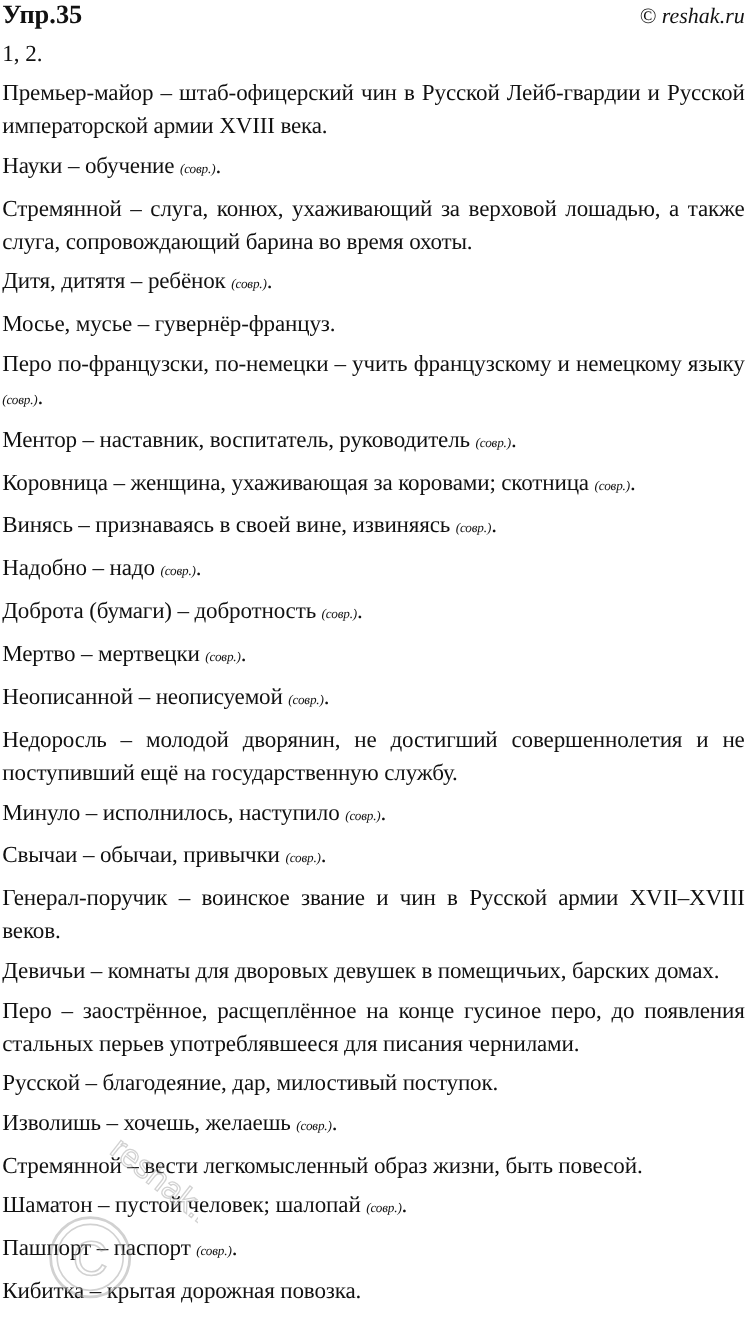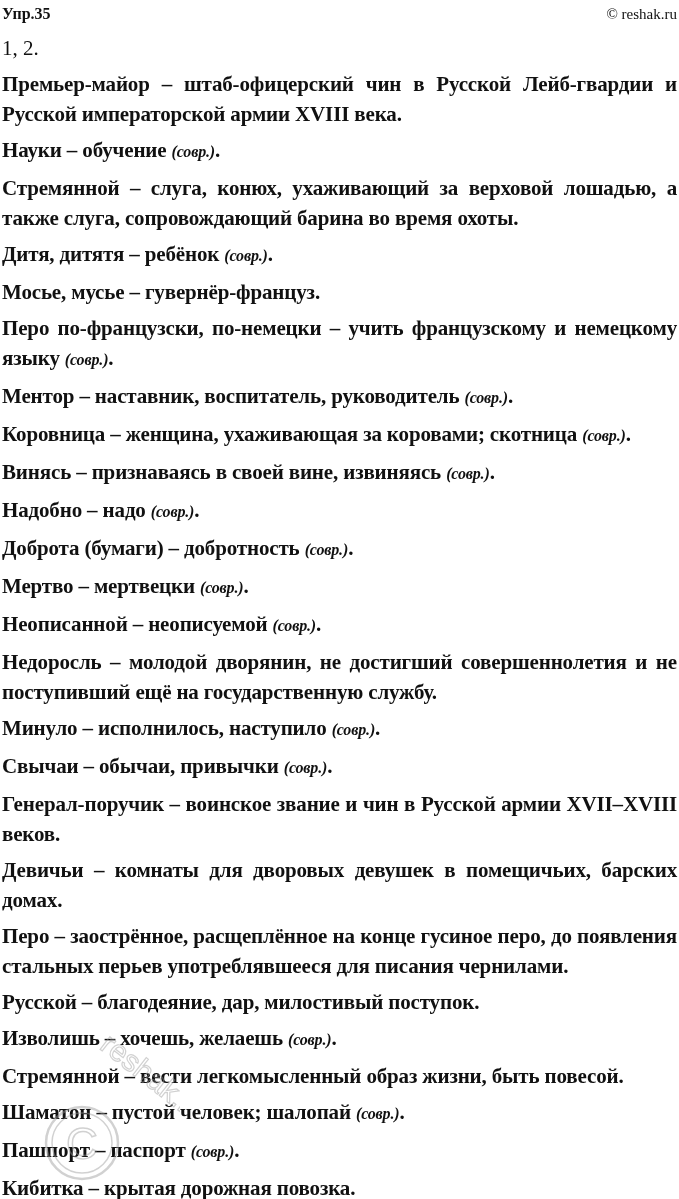--- a/index.html
+++ b/index.html
@@ -24,48 +24,48 @@
     .header-row {
       display: flex;
       justify-content: space-between;
       align-items: baseline;
       height: 30px;
       line-height: 28px;
       font-size: 22px;
     }
     .exercise-title {
       font-weight: bold;
-      font-size: 16px;
+      font-size: 24px;
     }
     .copyright {
-      font-size: 15px;
+      font-size: 20px;
       padding-right: 0px;
+      font-style: italic;
     }
     .task-numbers {
       font-size: 21px;
       line-height: 30px;
       height: 36px;
       margin-top: 3px;
     }
     .entries {
       margin: 0;
       padding: 0;
     }
     .entry {
       font-size: 21px;
       line-height: 30px;
       margin: 0 0 6px 0;
       text-align: justify;
       letter-spacing: -0.15px;
-      font-weight: bold;
     }
     .entry .term { }
     .entry .mark {
       font-style: italic;
-      font-size: 16px;
+      font-size: 12px;
     }
     .watermark {
       position: absolute;
       left: 20px;
       top: 1025px;
       width: 160px;
       height: 170px;
       pointer-events: none;
       opacity: 0.45;
     }

